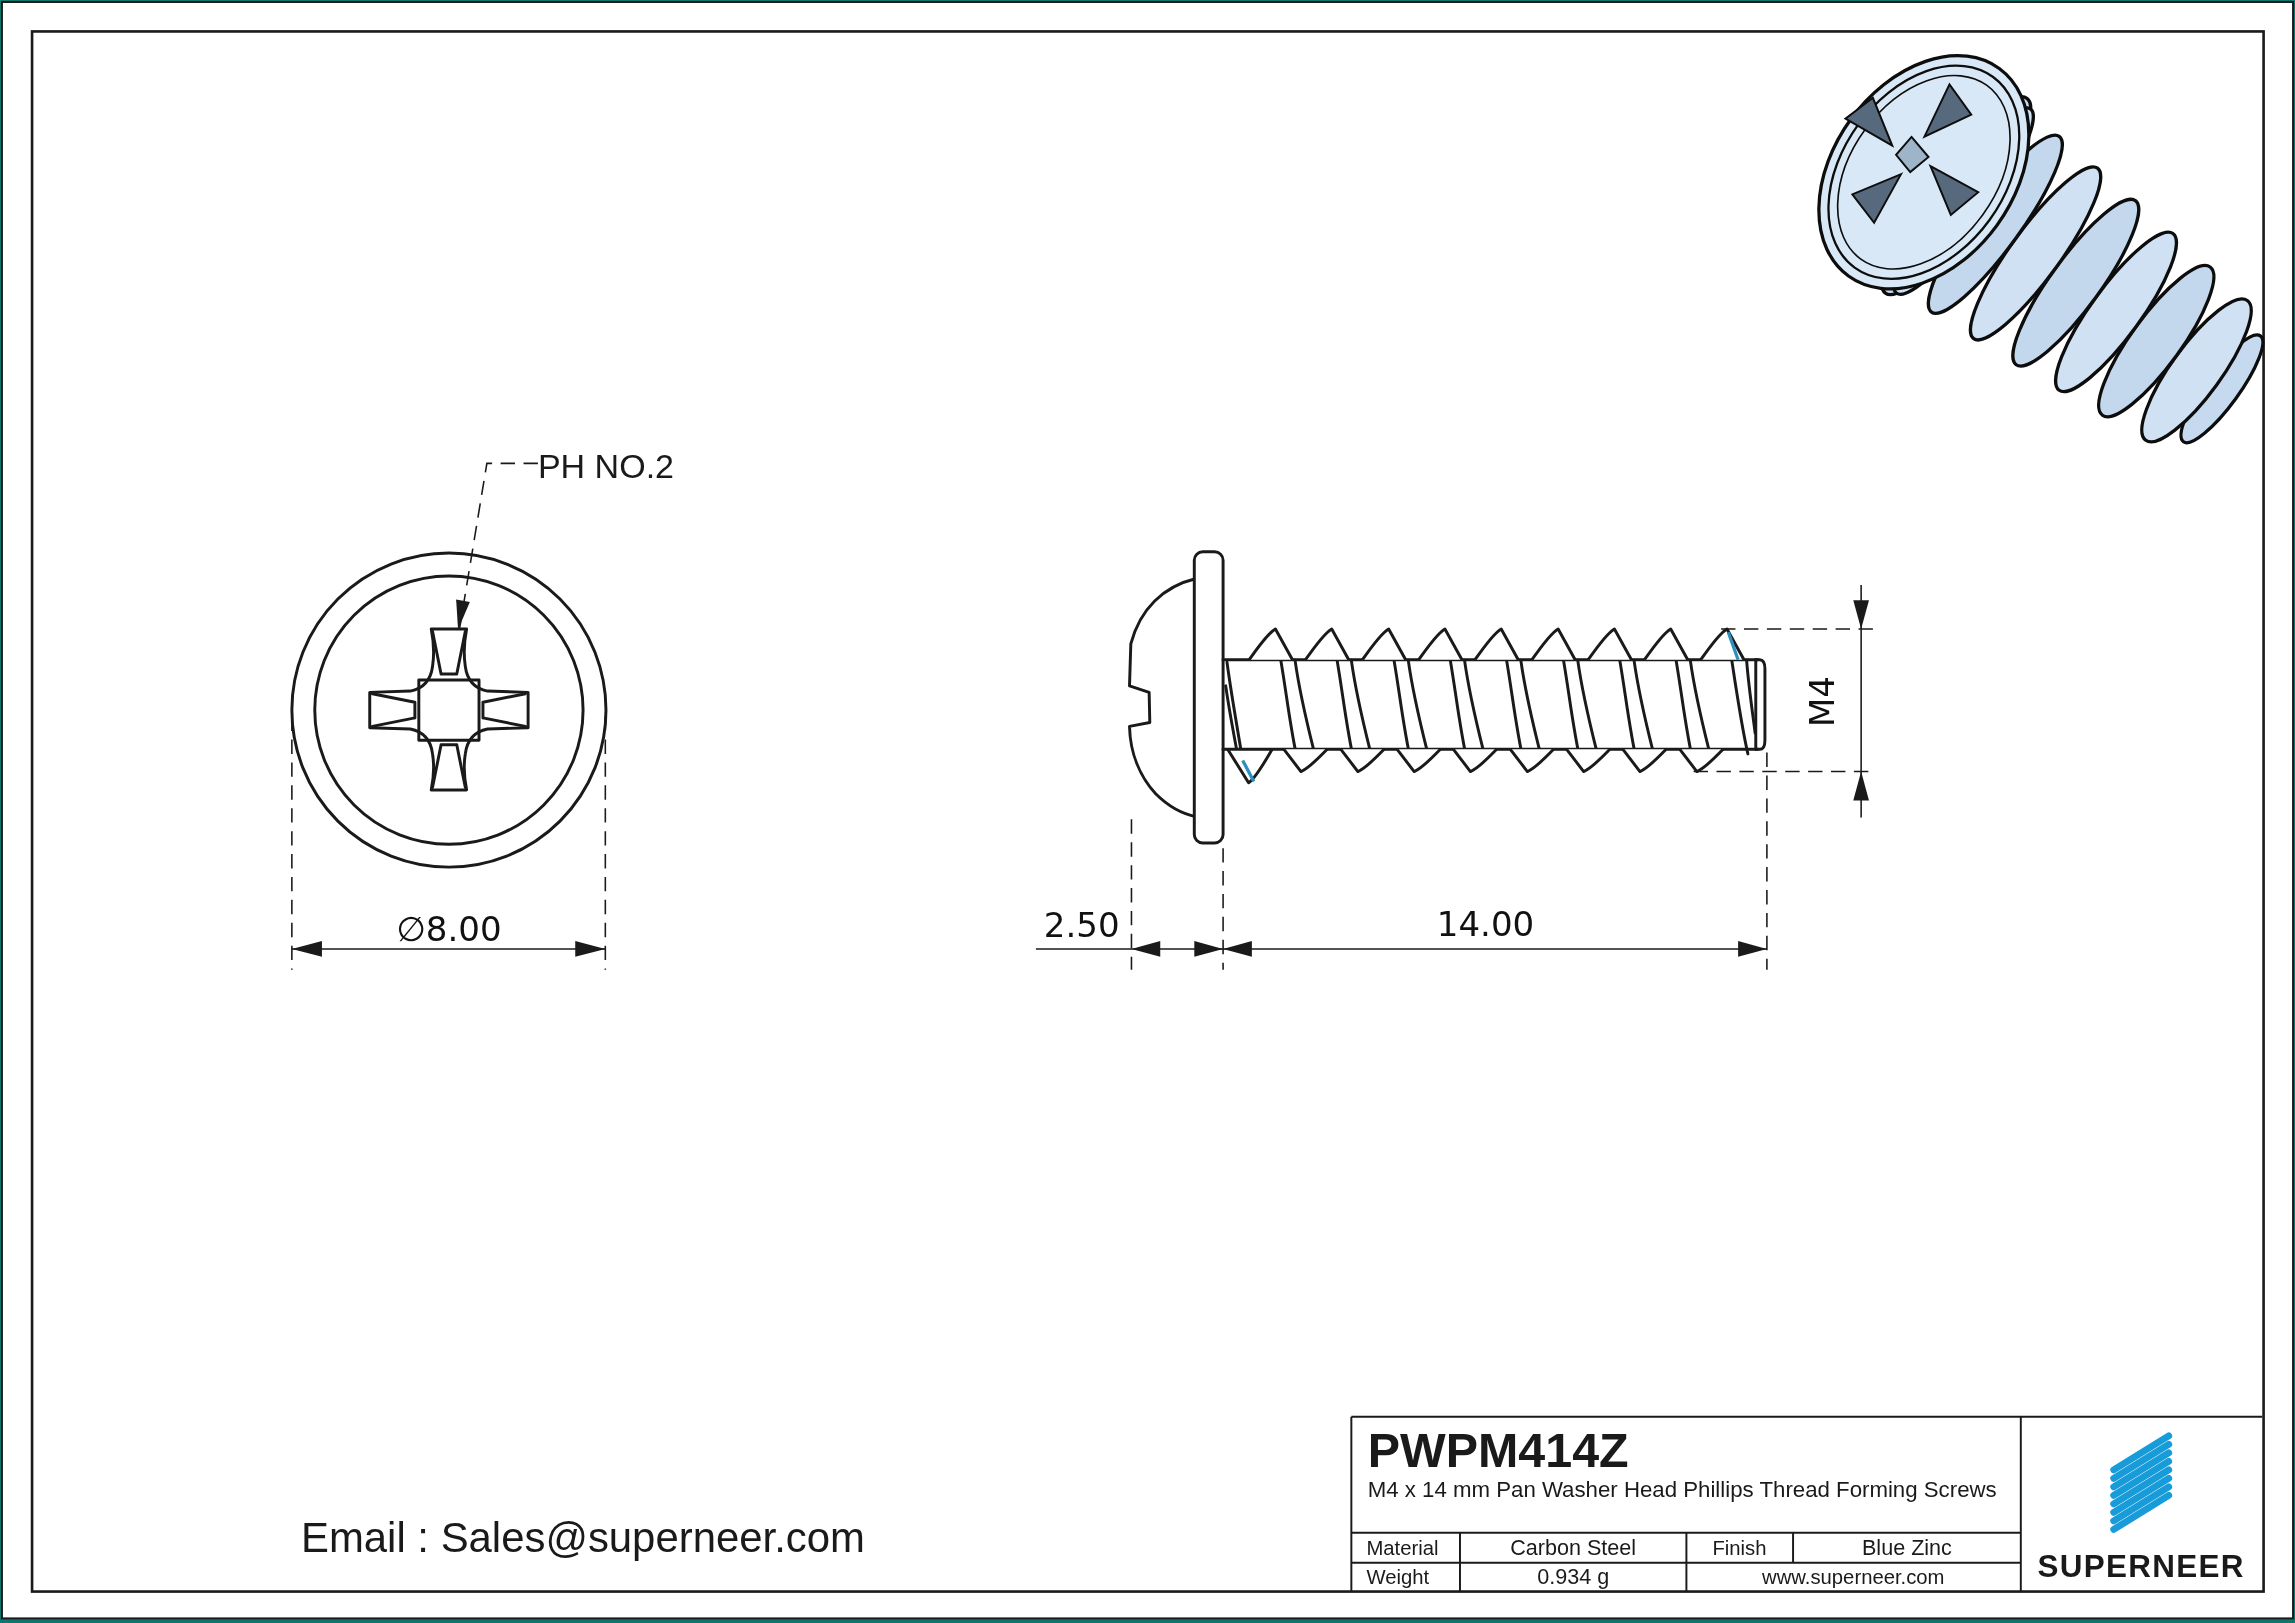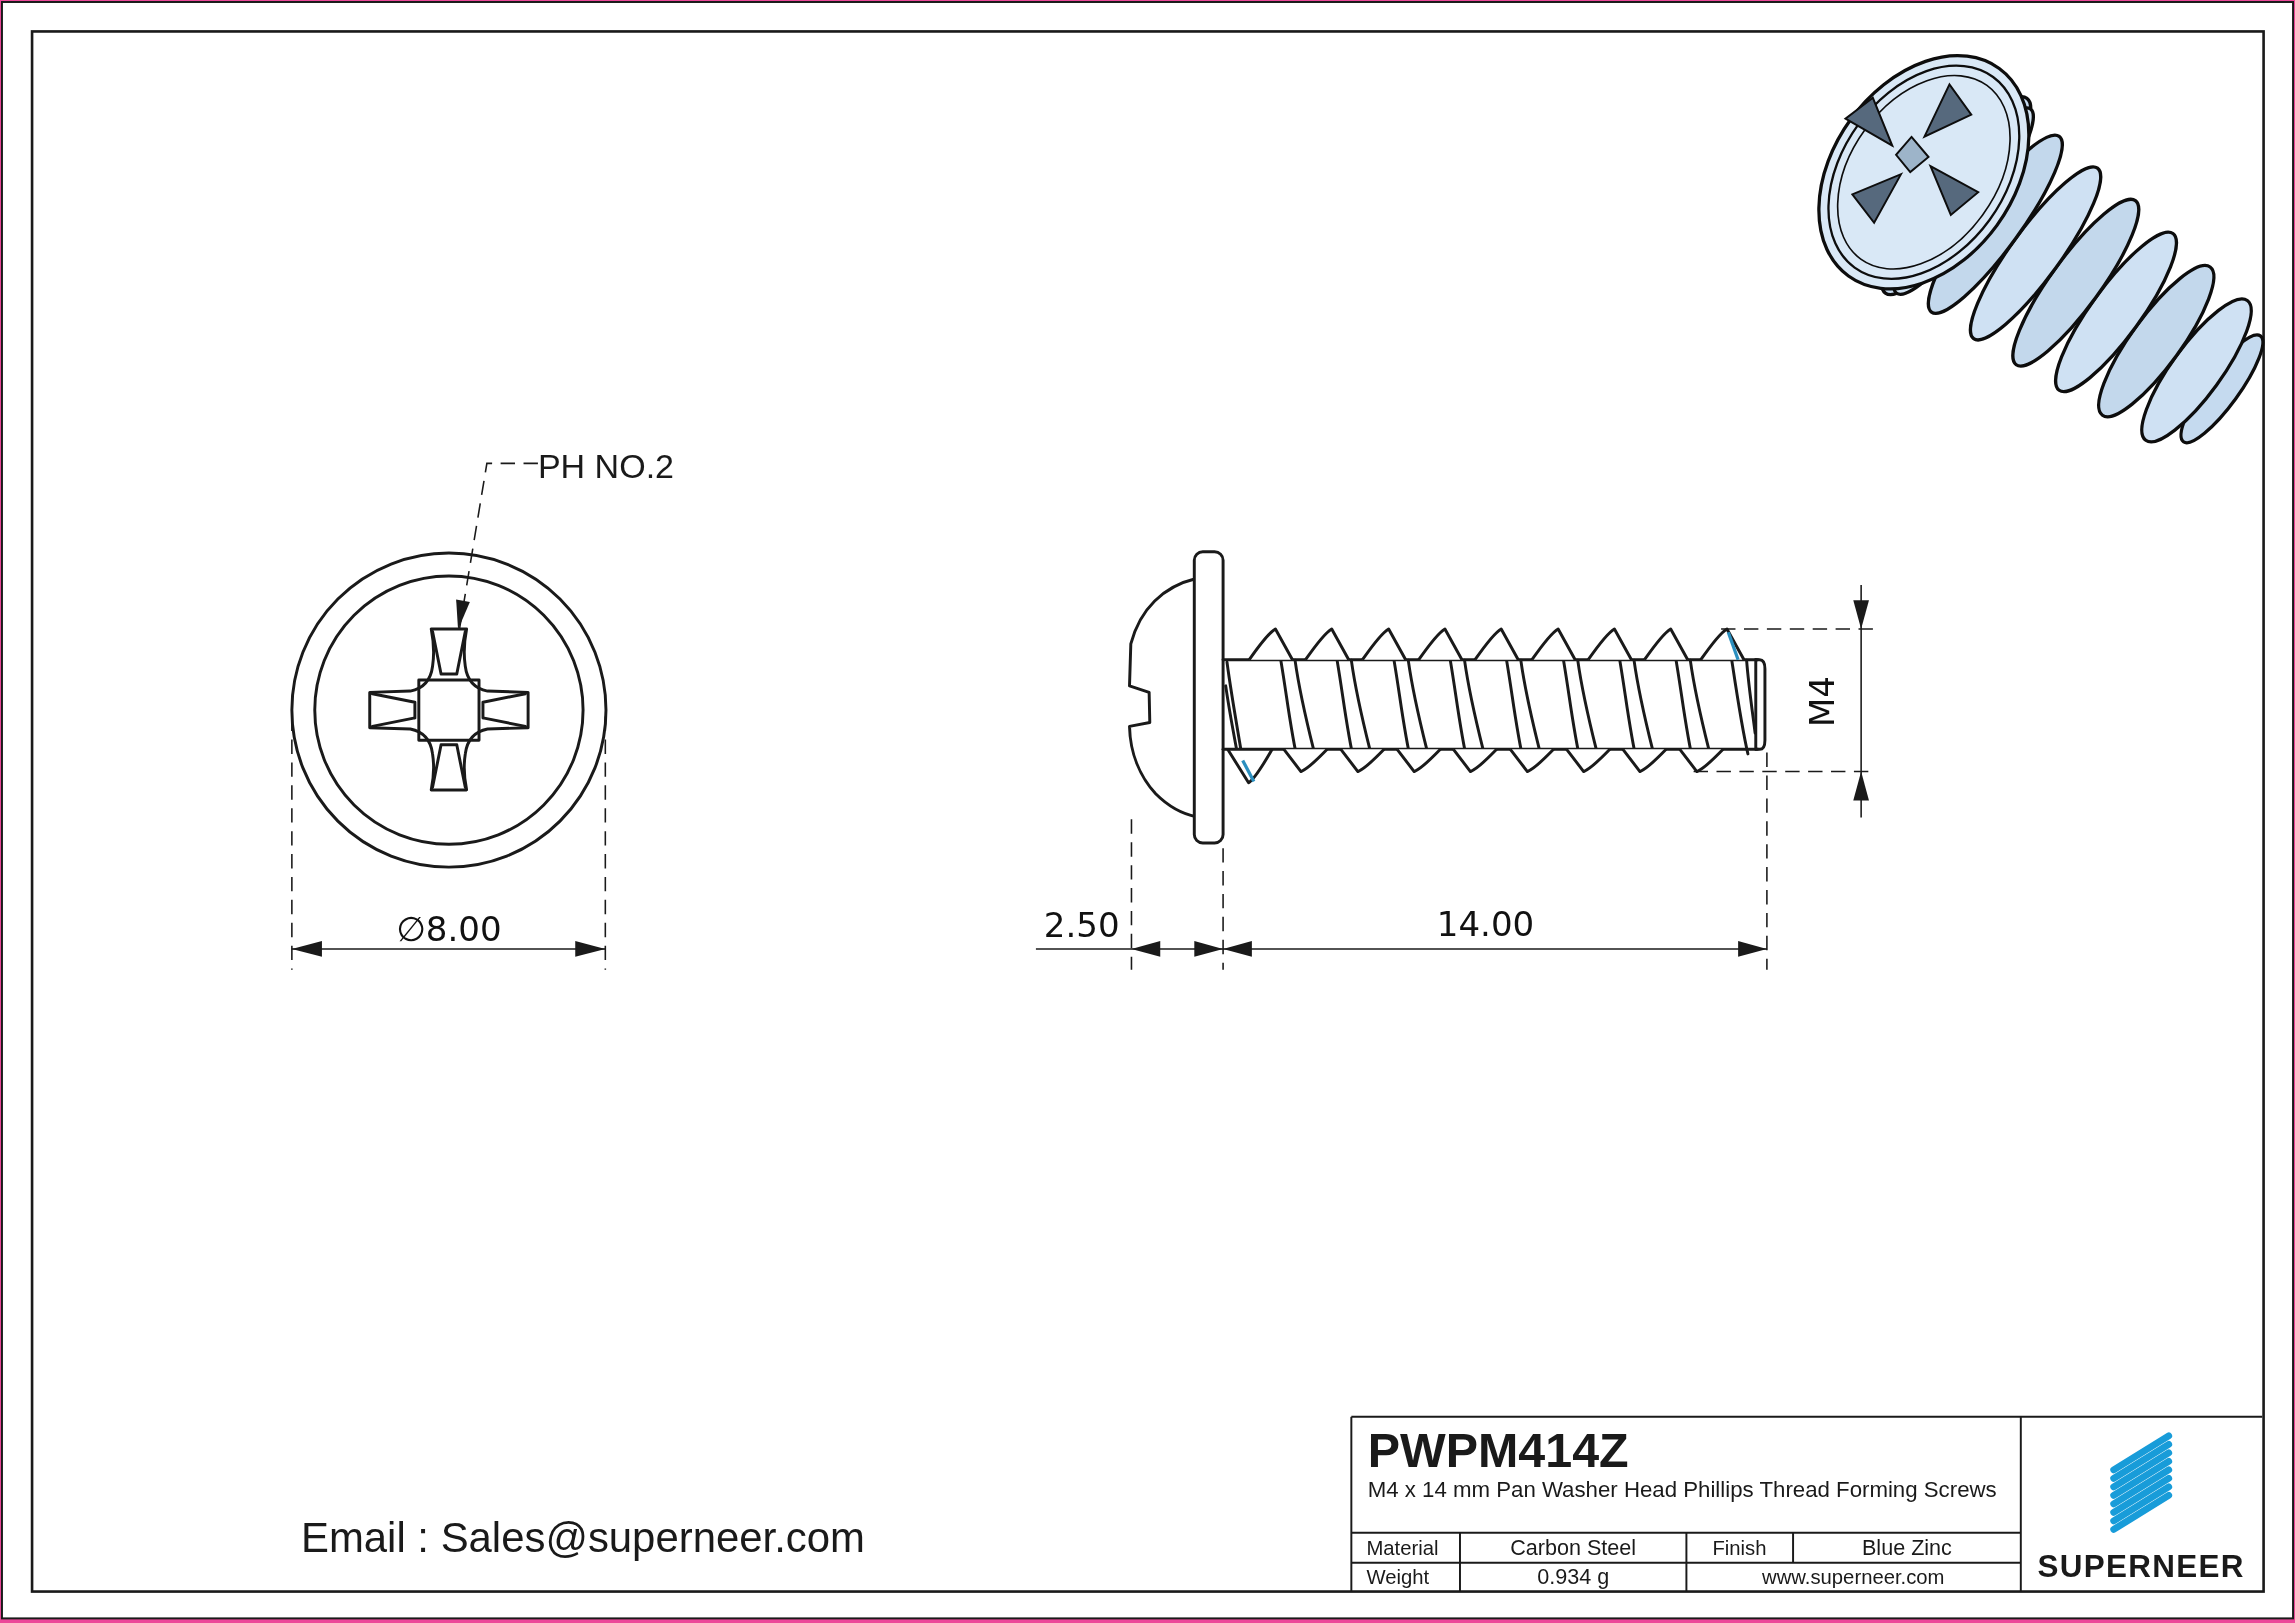--- a/index.html
+++ b/index.html
@@ -1,16 +1,16 @@
 <!DOCTYPE html>
 <html style="font-size:10.5px"><head>
 <meta charset="utf-8">
 <style>
   html,body{margin:0;padding:0;background:#e8e8e8;}
-  .page{position:relative;width:2295px;height:1623px;background:#ec4899;overflow:hidden;}
+  .page{position:relative;width:2295px;height:1623px;background:#0f766e;overflow:hidden;}
   svg{position:absolute;left:0;top:0;display:block;}
   text{font-family:"Liberation Sans", sans-serif;fill:#1a1a1a;}
   .dimtxt{font-family:"DejaVu Sans", sans-serif;font-size:52px;fill:#111;}
   .ol{fill:#ffffff;stroke:#1a1a1a;stroke-width:4.5;stroke-linejoin:round;}
   .ln{fill:none;stroke:#1a1a1a;stroke-width:4.5;stroke-linecap:round;stroke-linejoin:round;}
   .thin{fill:none;stroke:#1a1a1a;stroke-width:2.4;}
   .dash{fill:none;stroke:#1a1a1a;stroke-width:2.4;stroke-dasharray:22 13;}
   .arr{fill:#1a1a1a;stroke:none;}
   .tb{fill:none;stroke:#1a1a1a;stroke-width:3;}
   .c3d{stroke:#0d0d0d;stroke-width:5;}

